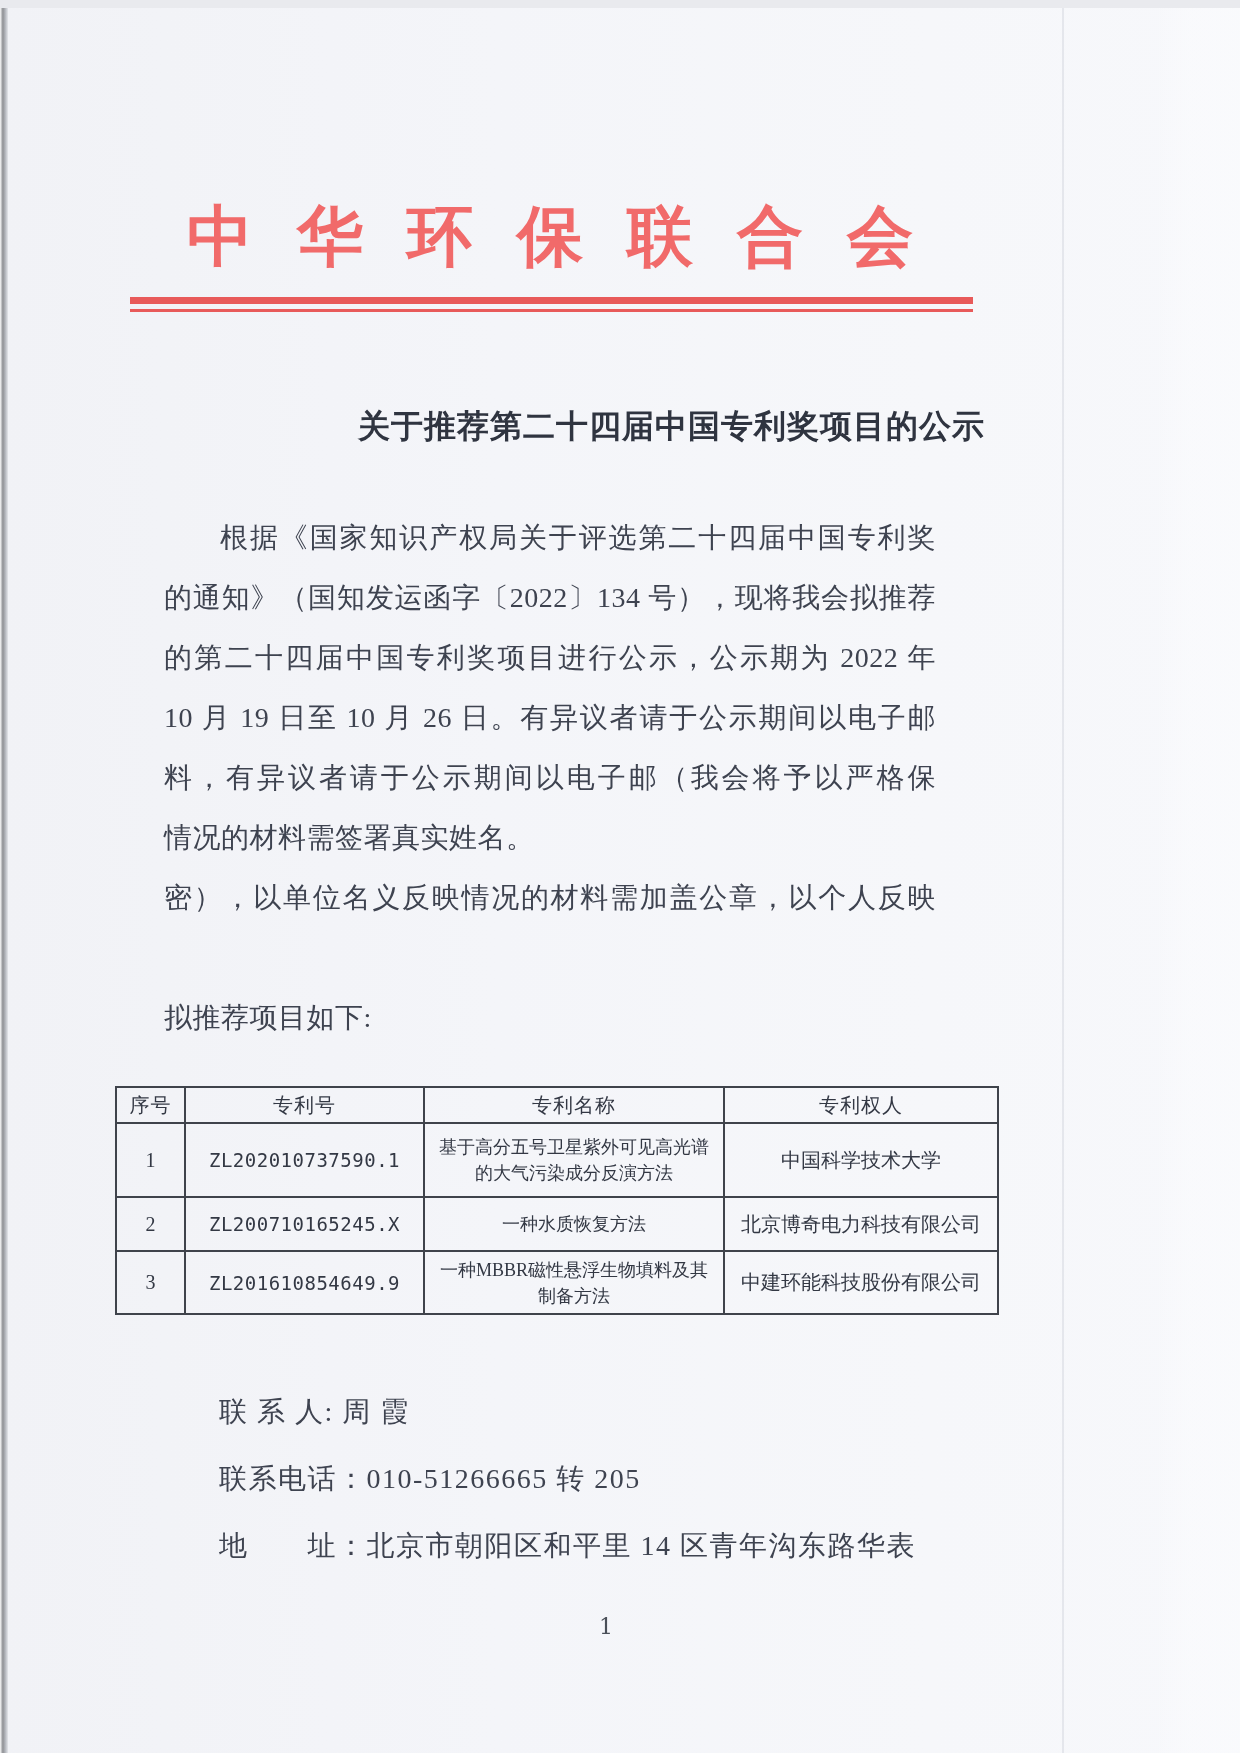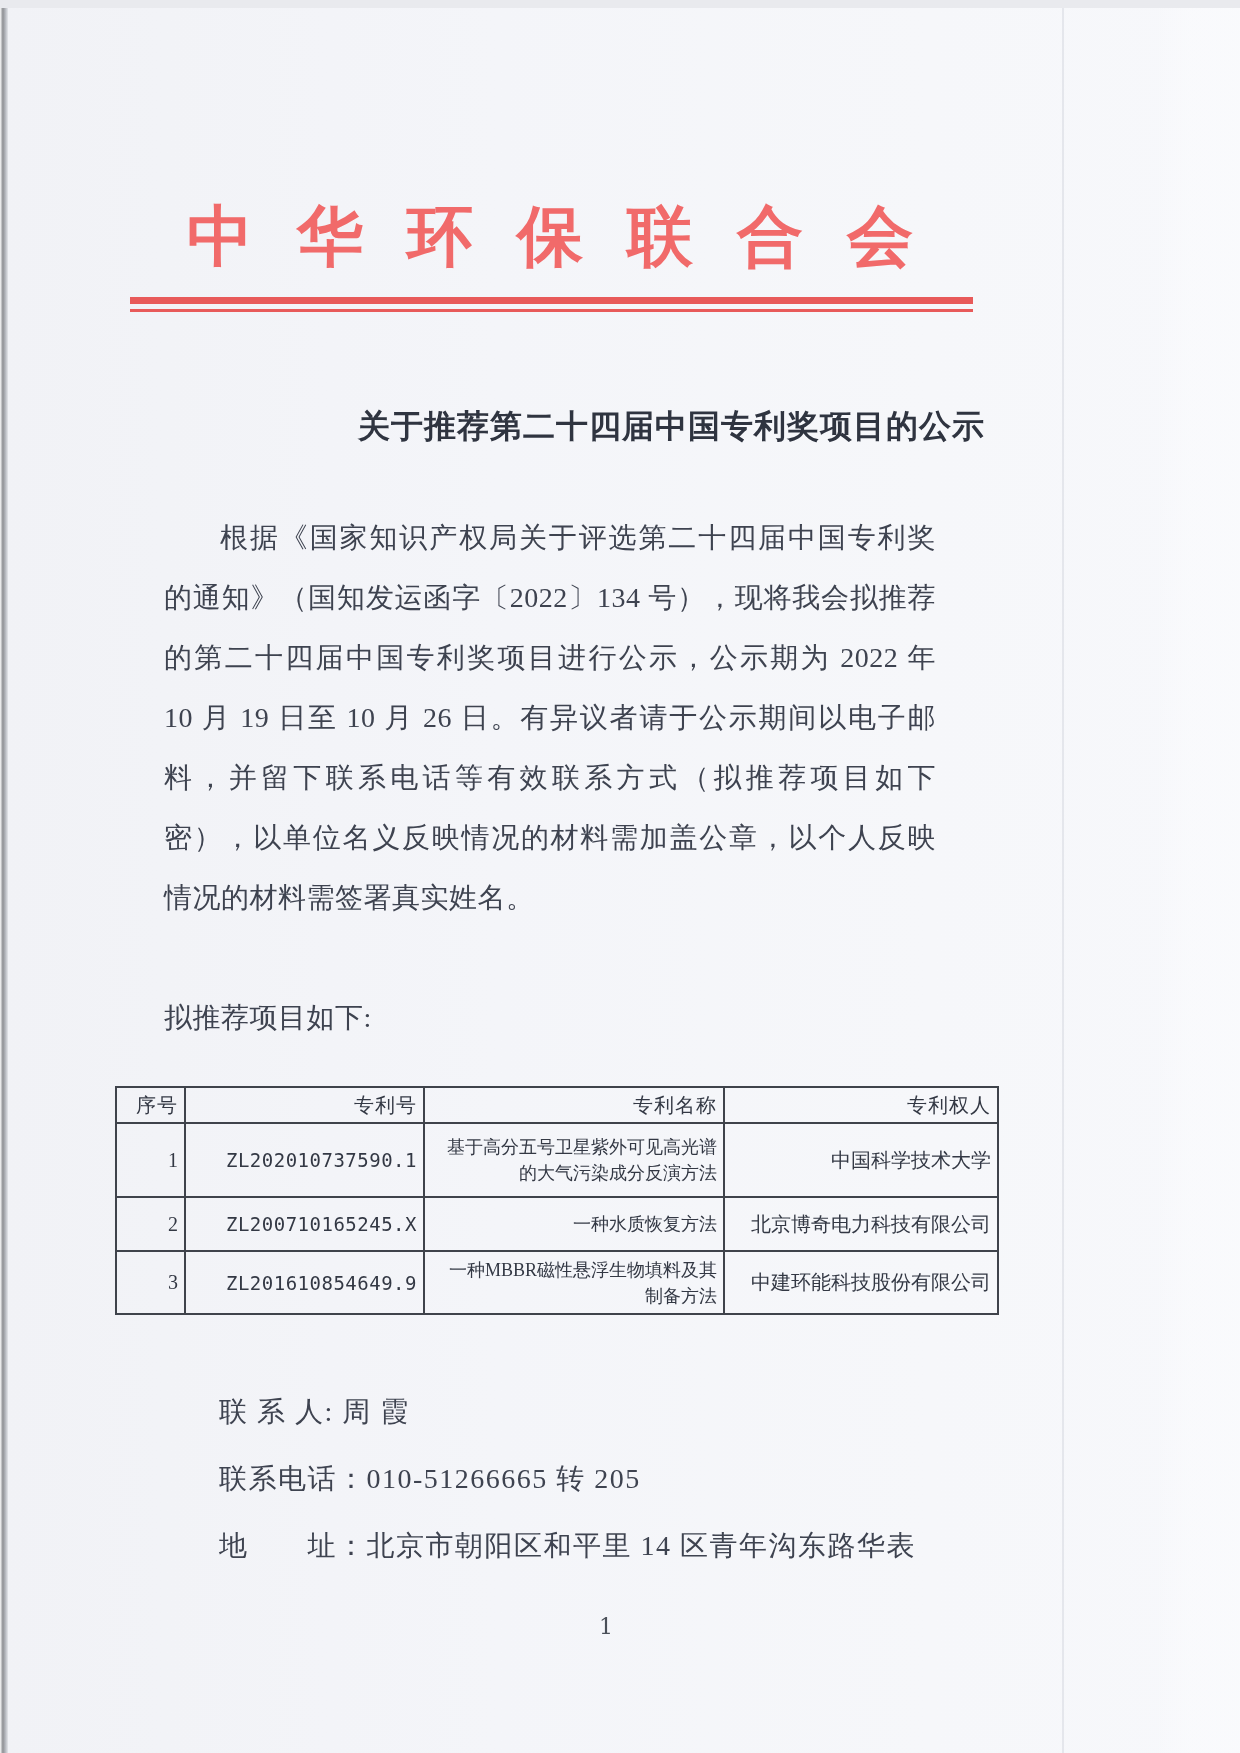--- a/index.html
+++ b/index.html
@@ -27,21 +27,21 @@
   
   .body-block{position:absolute;left:164px;top:500px;width:772px;}
   .body-line{height:60px;line-height:60px;font-size:28px;letter-spacing:.5px;
     text-align:justify;text-align-last:justify;text-justify:inter-character;white-space:nowrap;overflow:visible;}
   .body-line.first{text-indent:56px;}
   .body-line.last{text-align-last:left;}
   .table-intro{position:absolute;left:164px;top:980px;width:772px;height:60px;line-height:60px;
     font-size:28px;letter-spacing:.5px;}
   
   table.patents{position:absolute;left:115px;top:1078px;width:826px;border-collapse:collapse;table-layout:fixed;color:#333844;}
-  table.patents th,table.patents td{border:2px solid #3f434b;text-align:right;vertical-align:middle;padding:2px 6px;font-weight:normal;}
+  table.patents th,table.patents td{border:2px solid #3f434b;text-align:center;vertical-align:middle;padding:2px 6px;font-weight:normal;}
   table.patents th{font-size:20px;letter-spacing:1px;}
   .c-index{width:55px;font-size:20px;}
   .c-number{width:225px;font-family:"DejaVu Sans Mono","Liberation Mono",monospace;font-size:19px;letter-spacing:.5px;}
   .c-name{width:286px;font-size:18px;line-height:26px;}
   .c-holder{width:260px;font-size:20px;}
   tr.hrow{height:36px;} tr.r1{height:74px;} tr.r2{height:54px;} tr.r3{height:63px;}
   
   .contact-row{position:absolute;left:219px;height:40px;line-height:40px;font-size:28px;letter-spacing:1.5px;white-space:nowrap;}
   .contact-row.person{top:1384px;} .contact-row.phone{top:1451px;} .contact-row.address{top:1518px;}
   
@@ -61,23 +61,23 @@
   <div class="rule-thick"></div>
   <div class="rule-thin"></div>
 
   <div class="doc-title">关于推荐第二十四届中国专利奖项目的公示</div>
 
   <div class="body-block">
     <div class="body-line first">根据《国家知识产权局关于评选第二十四届中国专利奖</div>
     <div class="body-line">的通知》（国知发运函字〔2022〕134 号），现将我会拟推荐</div>
     <div class="body-line">的第二十四届中国专利奖项目进行公示，公示期为 2022 年</div>
     <div class="body-line">10 月 19 日至 10 月 26 日。有异议者请于公示期间以电子邮</div>
-    <div class="body-line">料，并留下联系电话等有效联系方式（拟推荐项目如下</div>
+    <div class="body-line">料，有异议者请于公示期间以电子邮（我会将予以严格保</div>
+    <div class="body-line last">情况的材料需签署真实姓名。</div>
     <div class="body-line">密），以单位名义反映情况的材料需加盖公章，以个人反映</div>
-    <div class="body-line last">情况的材料需签署真实姓名。</div>
   </div>
 
   <div class="table-intro">拟推荐项目如下:</div>
 
   <table class="patents">
     <tbody>
         <tr class="hrow">
       <th class="c-index">序号</th>
       <th class="c-number">专利号</th>
       <th class="c-name">专利名称</th>

